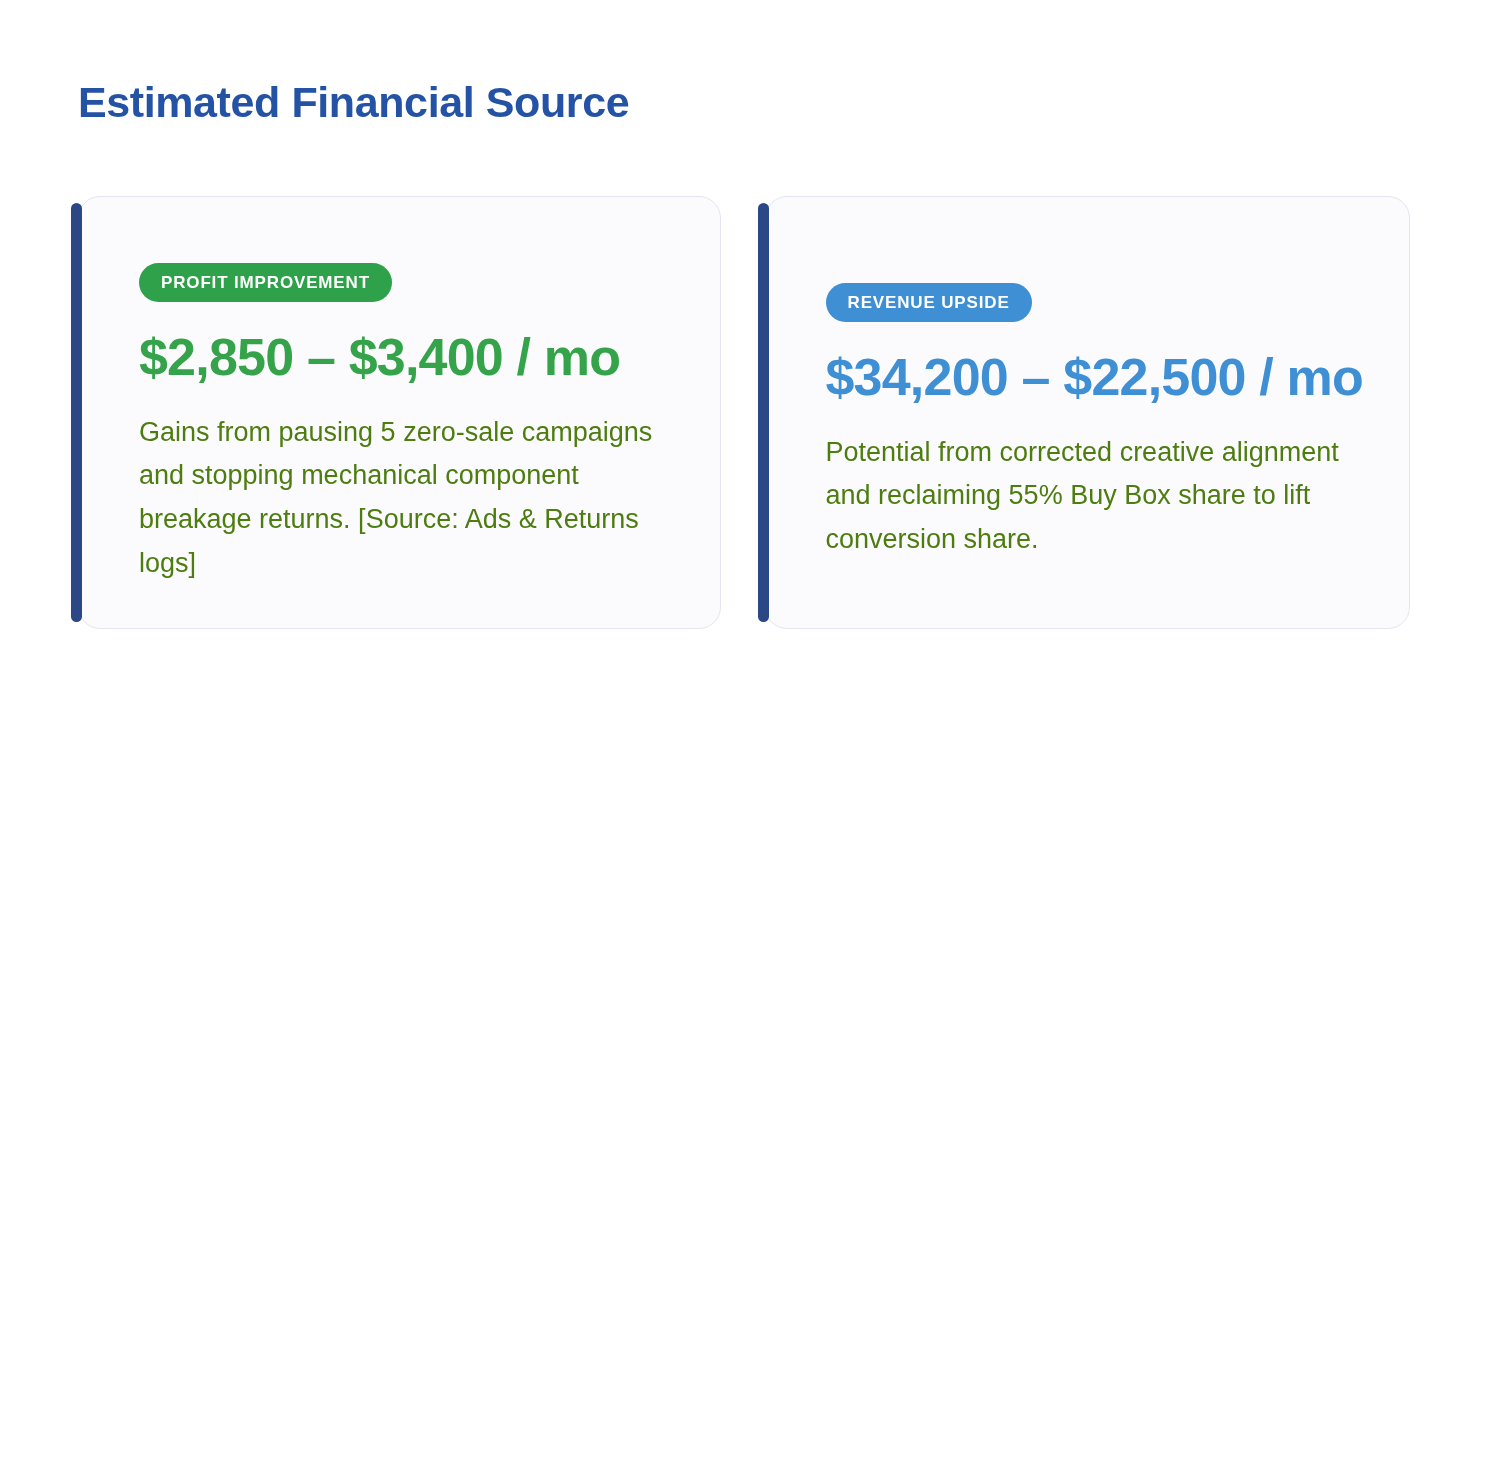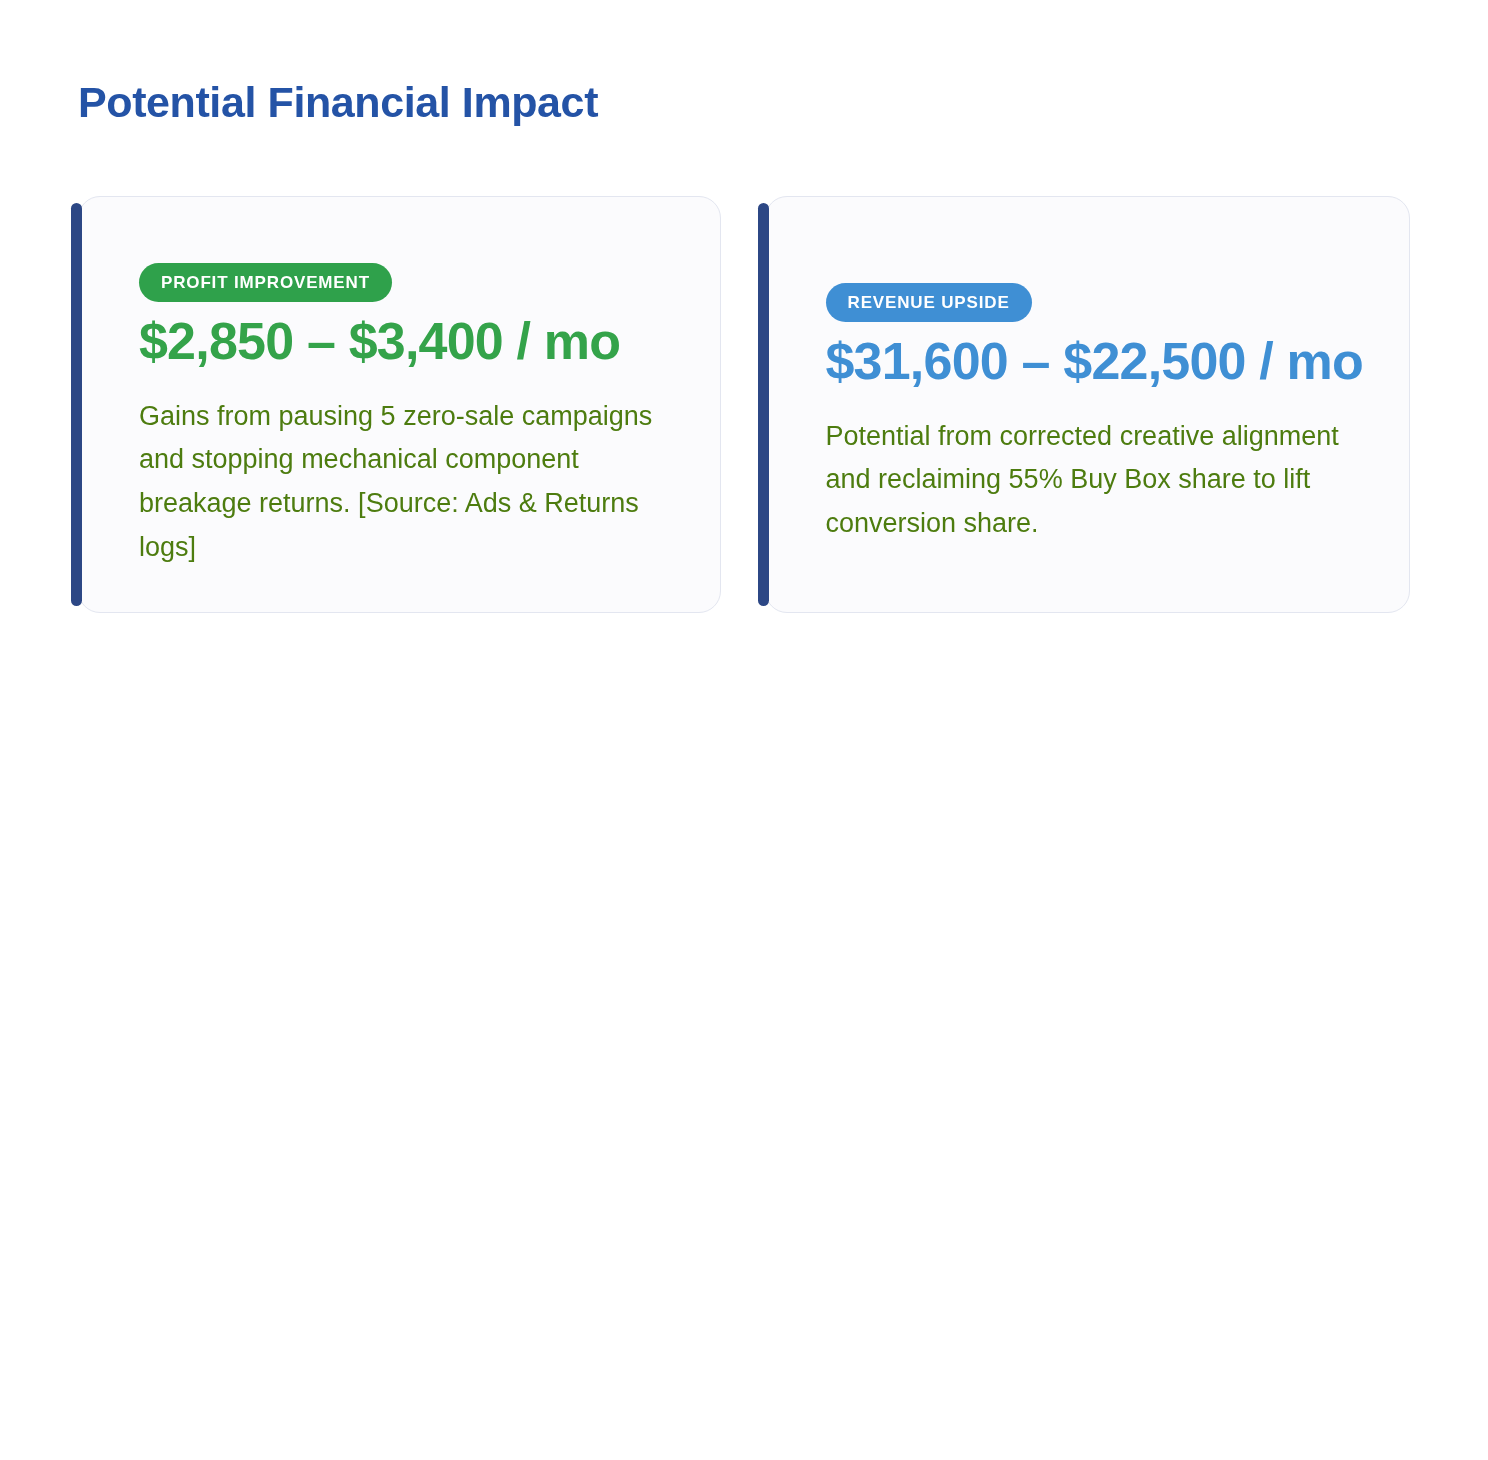--- a/index.html
+++ b/index.html
@@ -77,21 +77,21 @@
     line-height: 1;
     padding: 11px 22px 11px 22px;
     white-space: nowrap;
   }
 
   .badge-green  { background: #2FA14B; }
   .badge-blue   { background: #3F8FD4; margin-top: 20px; }
   .badge-orange { background: #E07B2C; }
 
   .value {
-    margin-top: 12px;
+    margin-top: 28px;
     font-size: 52px;
     font-weight: 800;
     letter-spacing: -0.8px;
     line-height: 1.05;
     white-space: nowrap;
   }
 
   .value-green  { color: #34A34A; }
   .value-blue   { color: #3F8FD4; }
   .value-orange { color: #E07B2C; }
@@ -103,33 +103,33 @@
     line-height: 1.62;
     color: #4d7c0f;
     max-width: 1190px;
   }
 </style>
 </head>
 <body>
 
 <div class="page">
 
-  <h1 class="page-title">Potential Financial Impact</h1>
+  <h1 class="page-title">Estimated Financial Source</h1>
 
   <div class="cards">
 
     <div class="impact-card">
       <span class="accent-bar"></span>
       <span class="badge badge-green">PROFIT IMPROVEMENT</span>
       <div class="value value-green">$2,850 – $3,400 / mo</div>
       <p class="description">Gains from pausing 5 zero-sale campaigns and stopping mechanical component breakage returns. [Source: Ads &amp; Returns logs]</p>
     </div>
 
     <div class="impact-card">
       <span class="accent-bar"></span>
       <span class="badge badge-blue">REVENUE UPSIDE</span>
-      <div class="value value-blue">$31,600 – $22,500 / mo</div>
+      <div class="value value-blue">$34,200 – $22,500 / mo</div>
       <p class="description">Potential from corrected creative alignment and reclaiming 55% Buy Box share to lift conversion share.</p>
     </div>
 
 
   </div>
 </div>
 
 </body></html>

